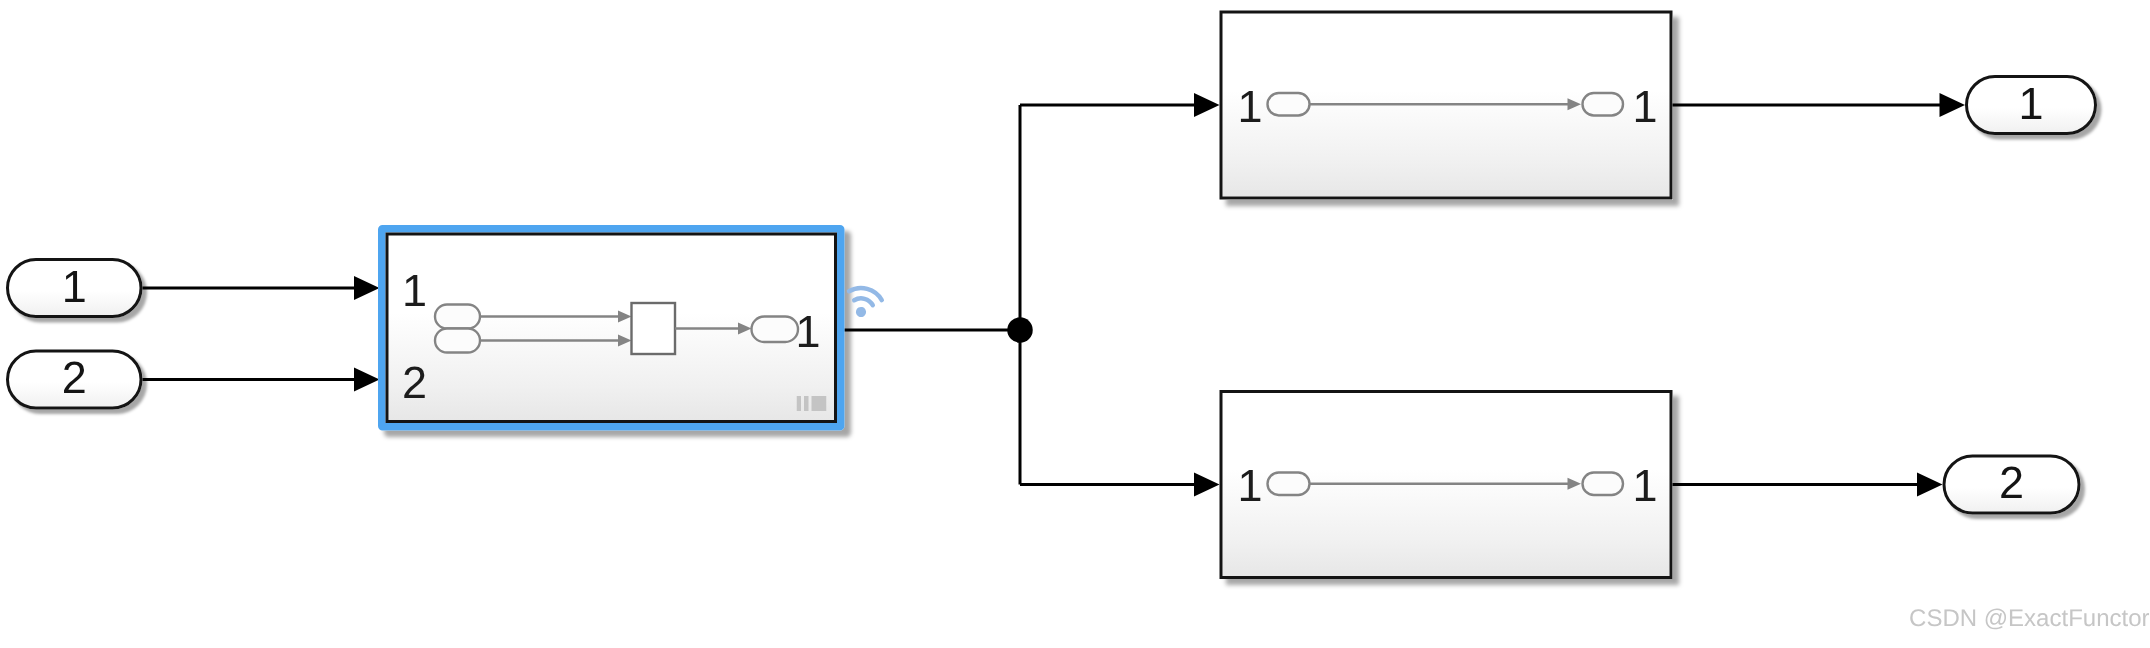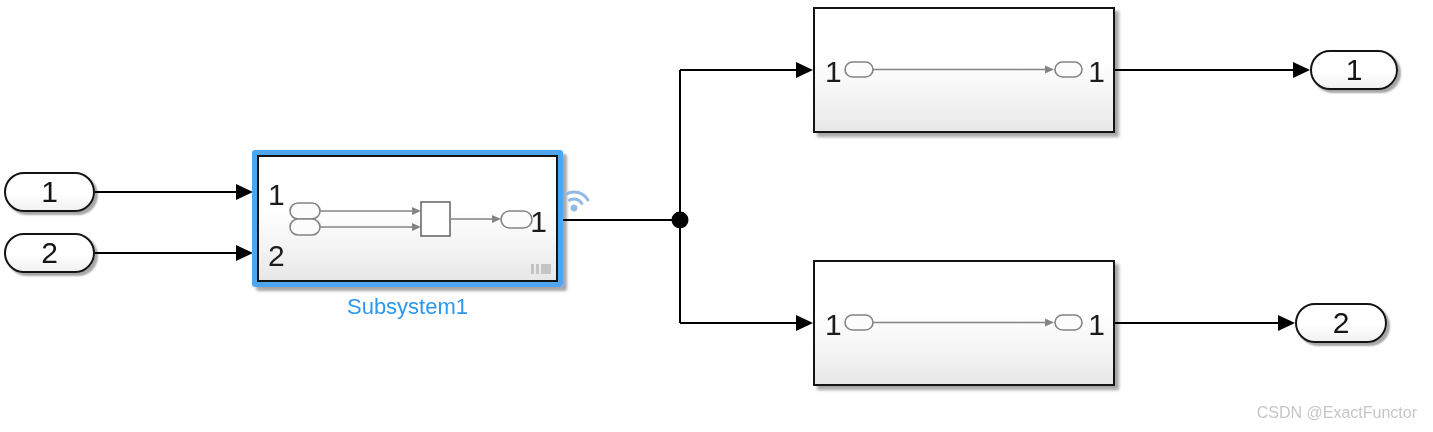--- a/index.html
+++ b/index.html
@@ -111,21 +111,20 @@
         <rect x="242" y="54" width="31" height="17" rx="8.5" fill="#fcfcfc" stroke="#848484" stroke-width="1.6"></rect>
       </svg>
 
       <svg width="20" height="12" style="position:absolute;right:5px;bottom:5px;">
         <rect x="0" y="1" width="3" height="10" fill="#c4c4c4"></rect>
         <rect x="5" y="1" width="3" height="10" fill="#c4c4c4"></rect>
         <rect x="10" y="1" width="10" height="10" fill="#c4c4c4"></rect>
       </svg>
     </div>
   </div>
-  <div class="block-name" style="left:252px;top:294px;width:311px;">Subsystem1</div>
 
   <svg width="40" height="44" style="position:absolute;left:556px;top:174px;">
     <g transform="rotate(15 18 34)" stroke="#93b9e6" stroke-width="3" fill="none" stroke-linecap="round">
       <path d="M 11.6 27.6 A 9 9 0 0 1 24.4 27.6"></path>
       <path d="M 6.7 22.7 A 16 16 0 0 1 29.3 22.7"></path>
       <circle cx="18" cy="34" r="3.4" fill="#93b9e6" stroke="none"></circle>
     </g>
   </svg>
 
   <div class="block shadowed" style="left:813px;top:7px;width:302px;height:126px;">
@@ -150,15 +149,15 @@
     </svg>
   </div>
 
   <div class="stadium" style="left:1310px;top:50px;width:88px;height:40px;">
     <span>1</span>
   </div>
   <div class="stadium" style="left:1295px;top:303px;width:92px;height:40px;">
     <span>2</span>
   </div>
 
-  <div class="watermark" style="right:16px;top:404px;margin-left:36px;">CSDN @ExactFunctor</div>
+  <div class="watermark" style="right:0;top:404px;margin-left:36px;">CSDN @ExactFunctor</div>
 
 </div>
 
 </body></html>

